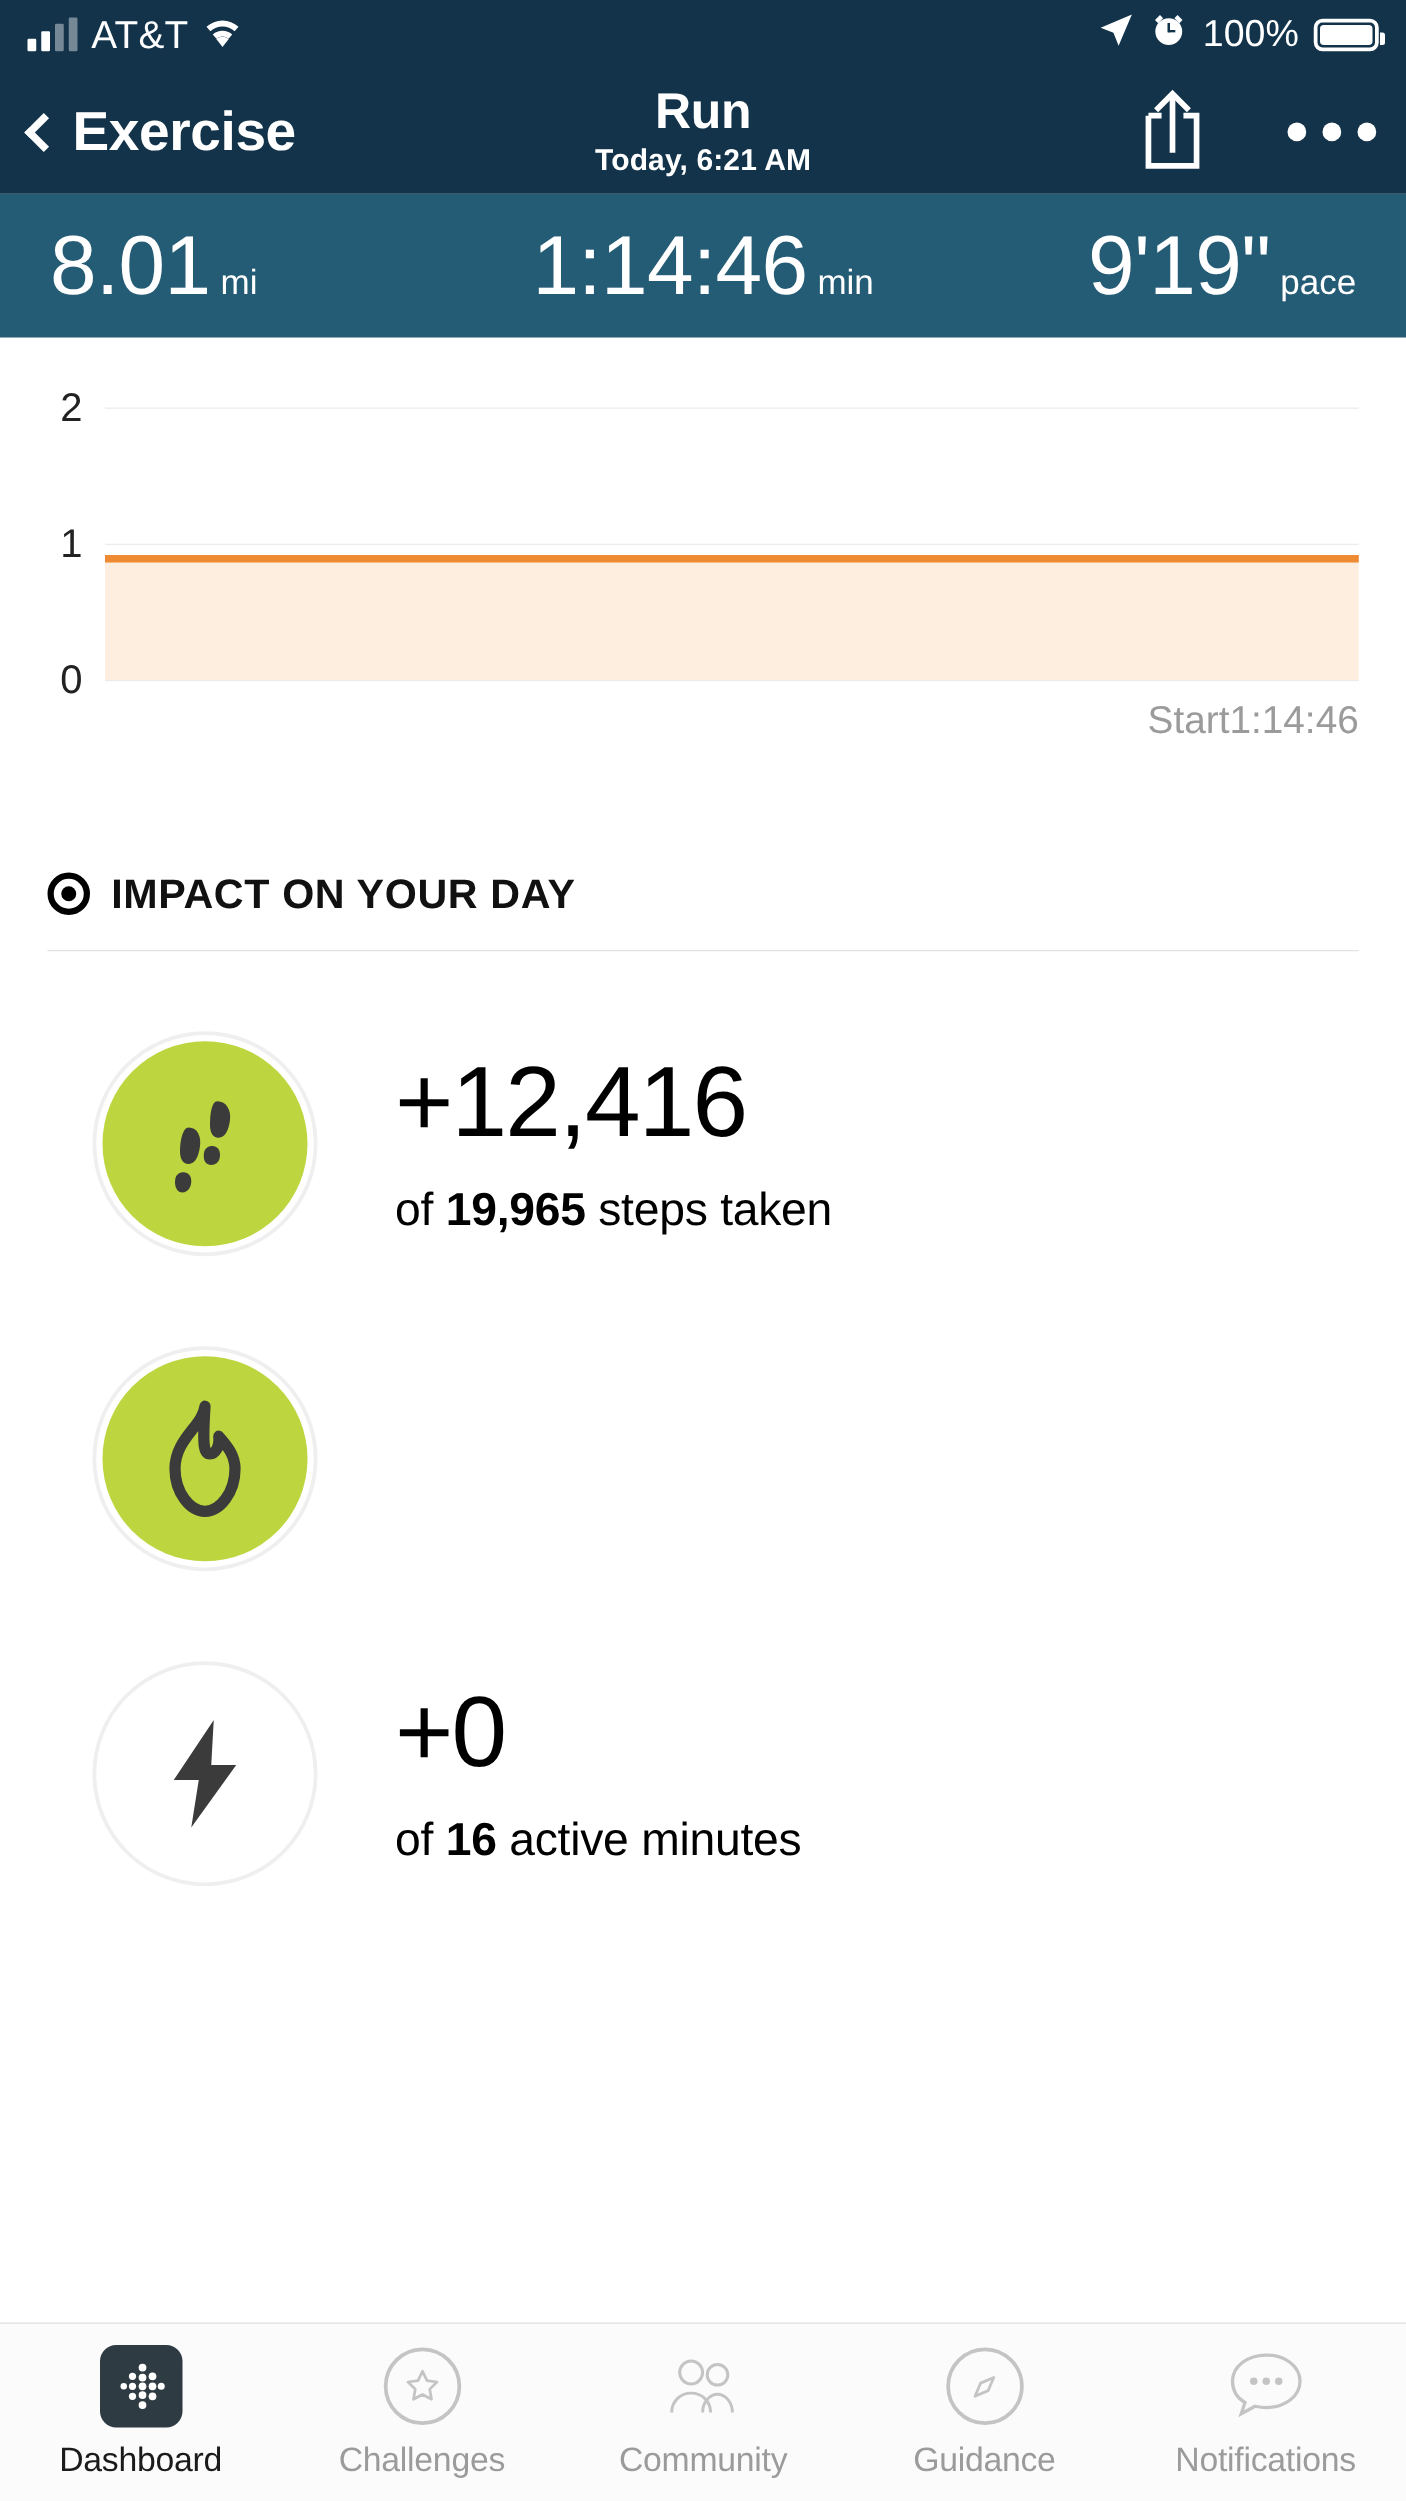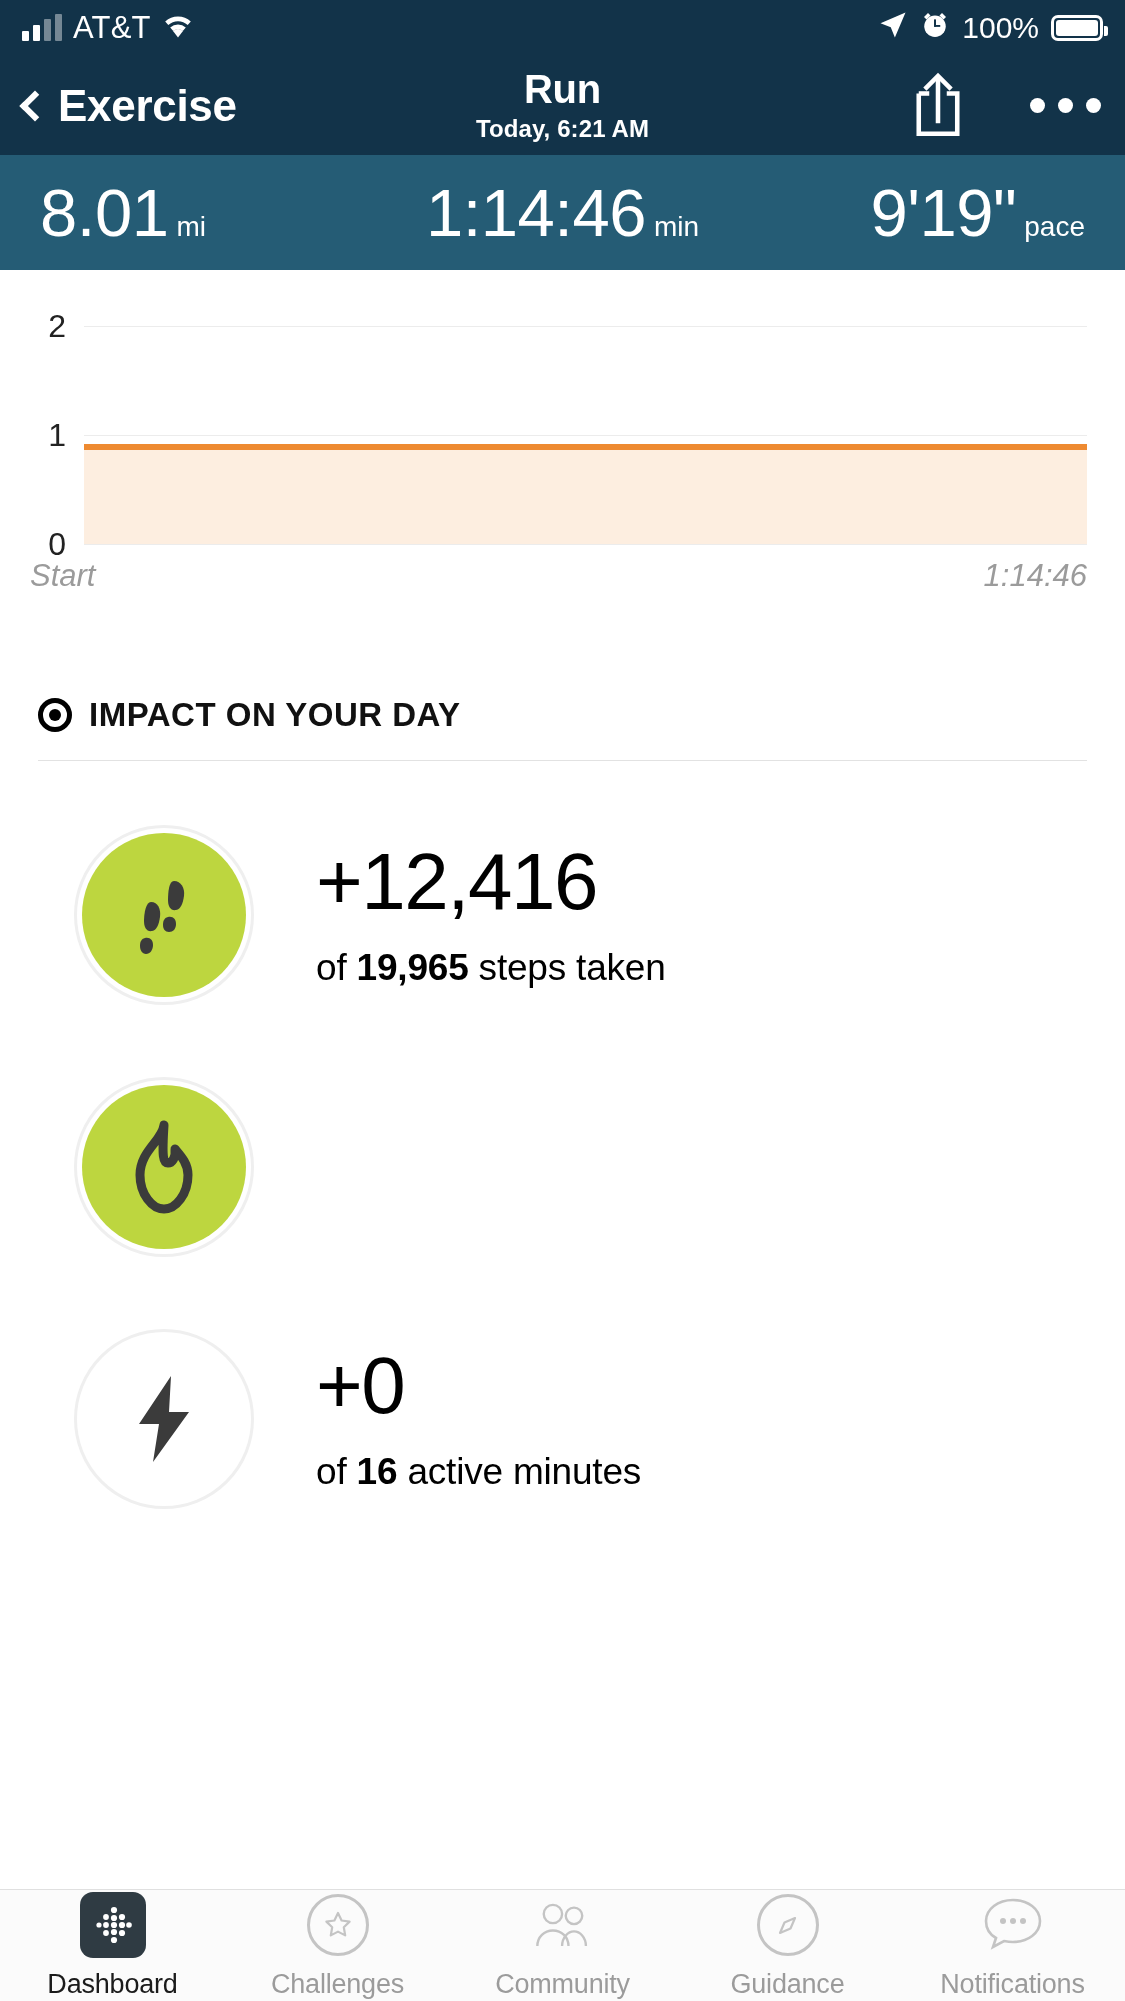--- a/index.html
+++ b/index.html
@@ -84,22 +84,22 @@
     position:absolute; left:0; width:66px; text-align:right;
     font-size:32px; color:#222; transform:translateY(-50%);
   }
   .band {
     position:absolute; left:0; right:0;
     background:#fdeee0;
   }
   .band-top { position:absolute; left:0; right:0; height:6px; background:#ee8a31; }
   .axis-labels {
     position:absolute; left:30px; right:38px; top:262px;
-    display:flex; justify-content:space-between;
-    font-size:31px; color:#9b9b9b;font-style:italic;
+    display:flex; justify-content:flex-end;
+    font-size:31px; color:#9b9b9b;
   }
 
   
   .section { margin-top:100px; padding:0 38px; }
   .section-head { display:flex; align-items:center; gap:17px; }
   .bullseye {
     width:34px; height:34px; border:5px solid #000; border-radius:50%;
     display:flex; align-items:center; justify-content:center;
   }
   .bullseye i { width:12px; height:12px; background:#000; border-radius:50%; display:block; }
@@ -124,21 +124,21 @@
   }
   .ico-disc.green { background:#bdd63f; }
   .ico-disc.plain { background:#fff; }
   .impact-text { margin-left:62px; }
   .impact-big { font-size:80px; font-weight:400; line-height:1; letter-spacing:-1.5px; color:#000; }
   .impact-sub { font-size:37px; color:#000; margin-top:25px; letter-spacing:-0.2px; }
   .impact-sub b { font-weight:700; }
 
   
   .tabbar {
-    position:absolute; left:0; right:0; bottom:0; height:112px;
+    position:absolute; left:0; right:0; bottom:0; height:143px;
     background:#fbfbfb; border-top:1px solid #e0e0e0;
     display:flex; align-items:center;
   }
   .tab { flex:1; display:flex; flex-direction:column; align-items:center; gap:11px; cursor:pointer; }
   .tab-label { font-size:27px; color:#9b9b9b; letter-spacing:-0.2px; }
   .tab.active .tab-label { color:#1b1b1b; font-weight:400; }
   .tab-ico { width:66px; height:66px; display:flex; align-items:center; justify-content:center; }
   .fitbit-tile {
     width:66px; height:66px; background:#2f3b43; border-radius:13px;
     display:flex; align-items:center; justify-content:center;

